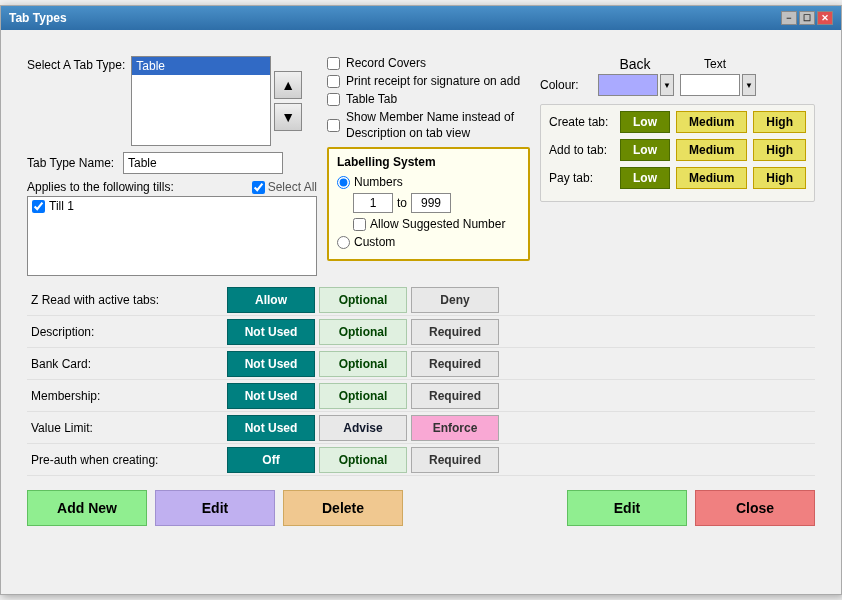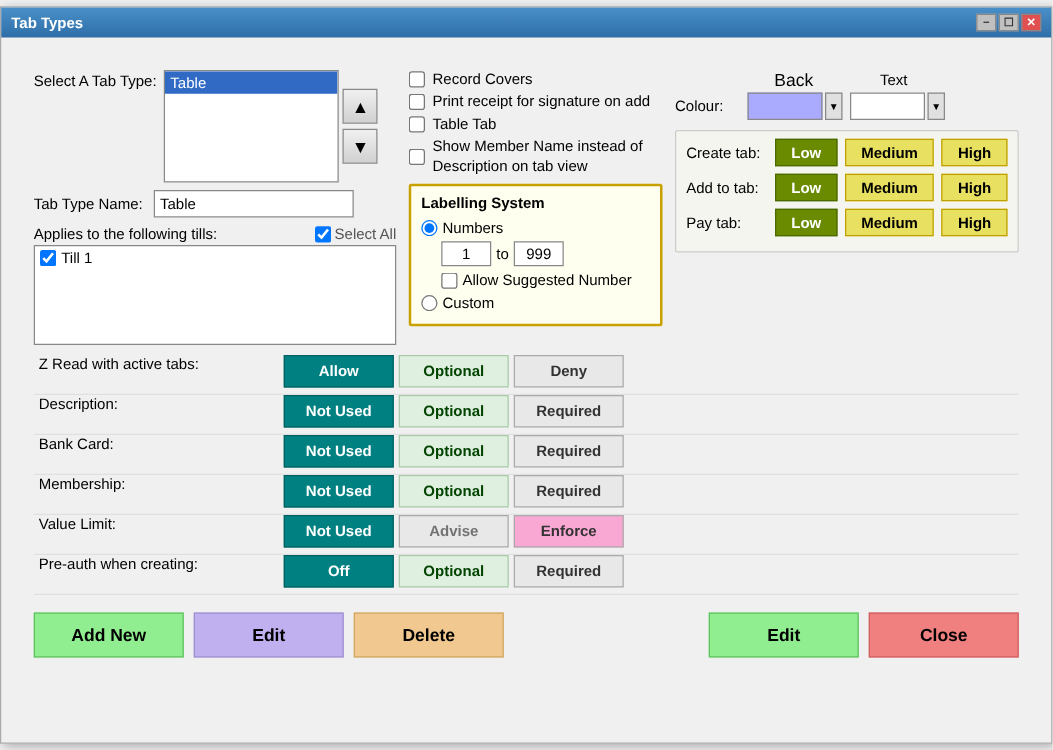--- a/index.html
+++ b/index.html
@@ -308,21 +308,21 @@
       background: #e8e060;
       color: #000;
       border-color: #c0a000;
     }
     
     .bottom-section {
       margin-top: 2px;
     }
     .perm-row {
       display: flex;
-      align-items: flex-start;
+      align-items: center;
       height: 32px;
       border-bottom: 1px solid #e0e0e0;
     }
     .perm-label {
       width: 200px;
       font-size: 12px;
       padding-left: 4px;
     }
     .perm-btns {
       display: flex;
@@ -352,21 +352,21 @@
       color: #333;
       border-color: #aaa;
     }
     .perm-btn.inactive-required {
       background: #e8e8e8;
       color: #333;
       border-color: #aaa;
     }
     .perm-btn.inactive-advise {
       background: #e8e8e8;
-      color: #737373;
+      color: #0f172a;
       border-color: #aaa;
     }
     .perm-btn.inactive-enforce {
       background: #f9a8d4;
       color: #333;
       border-color: #aaa;
     }
     
     .footer-buttons {
       display: flex;

